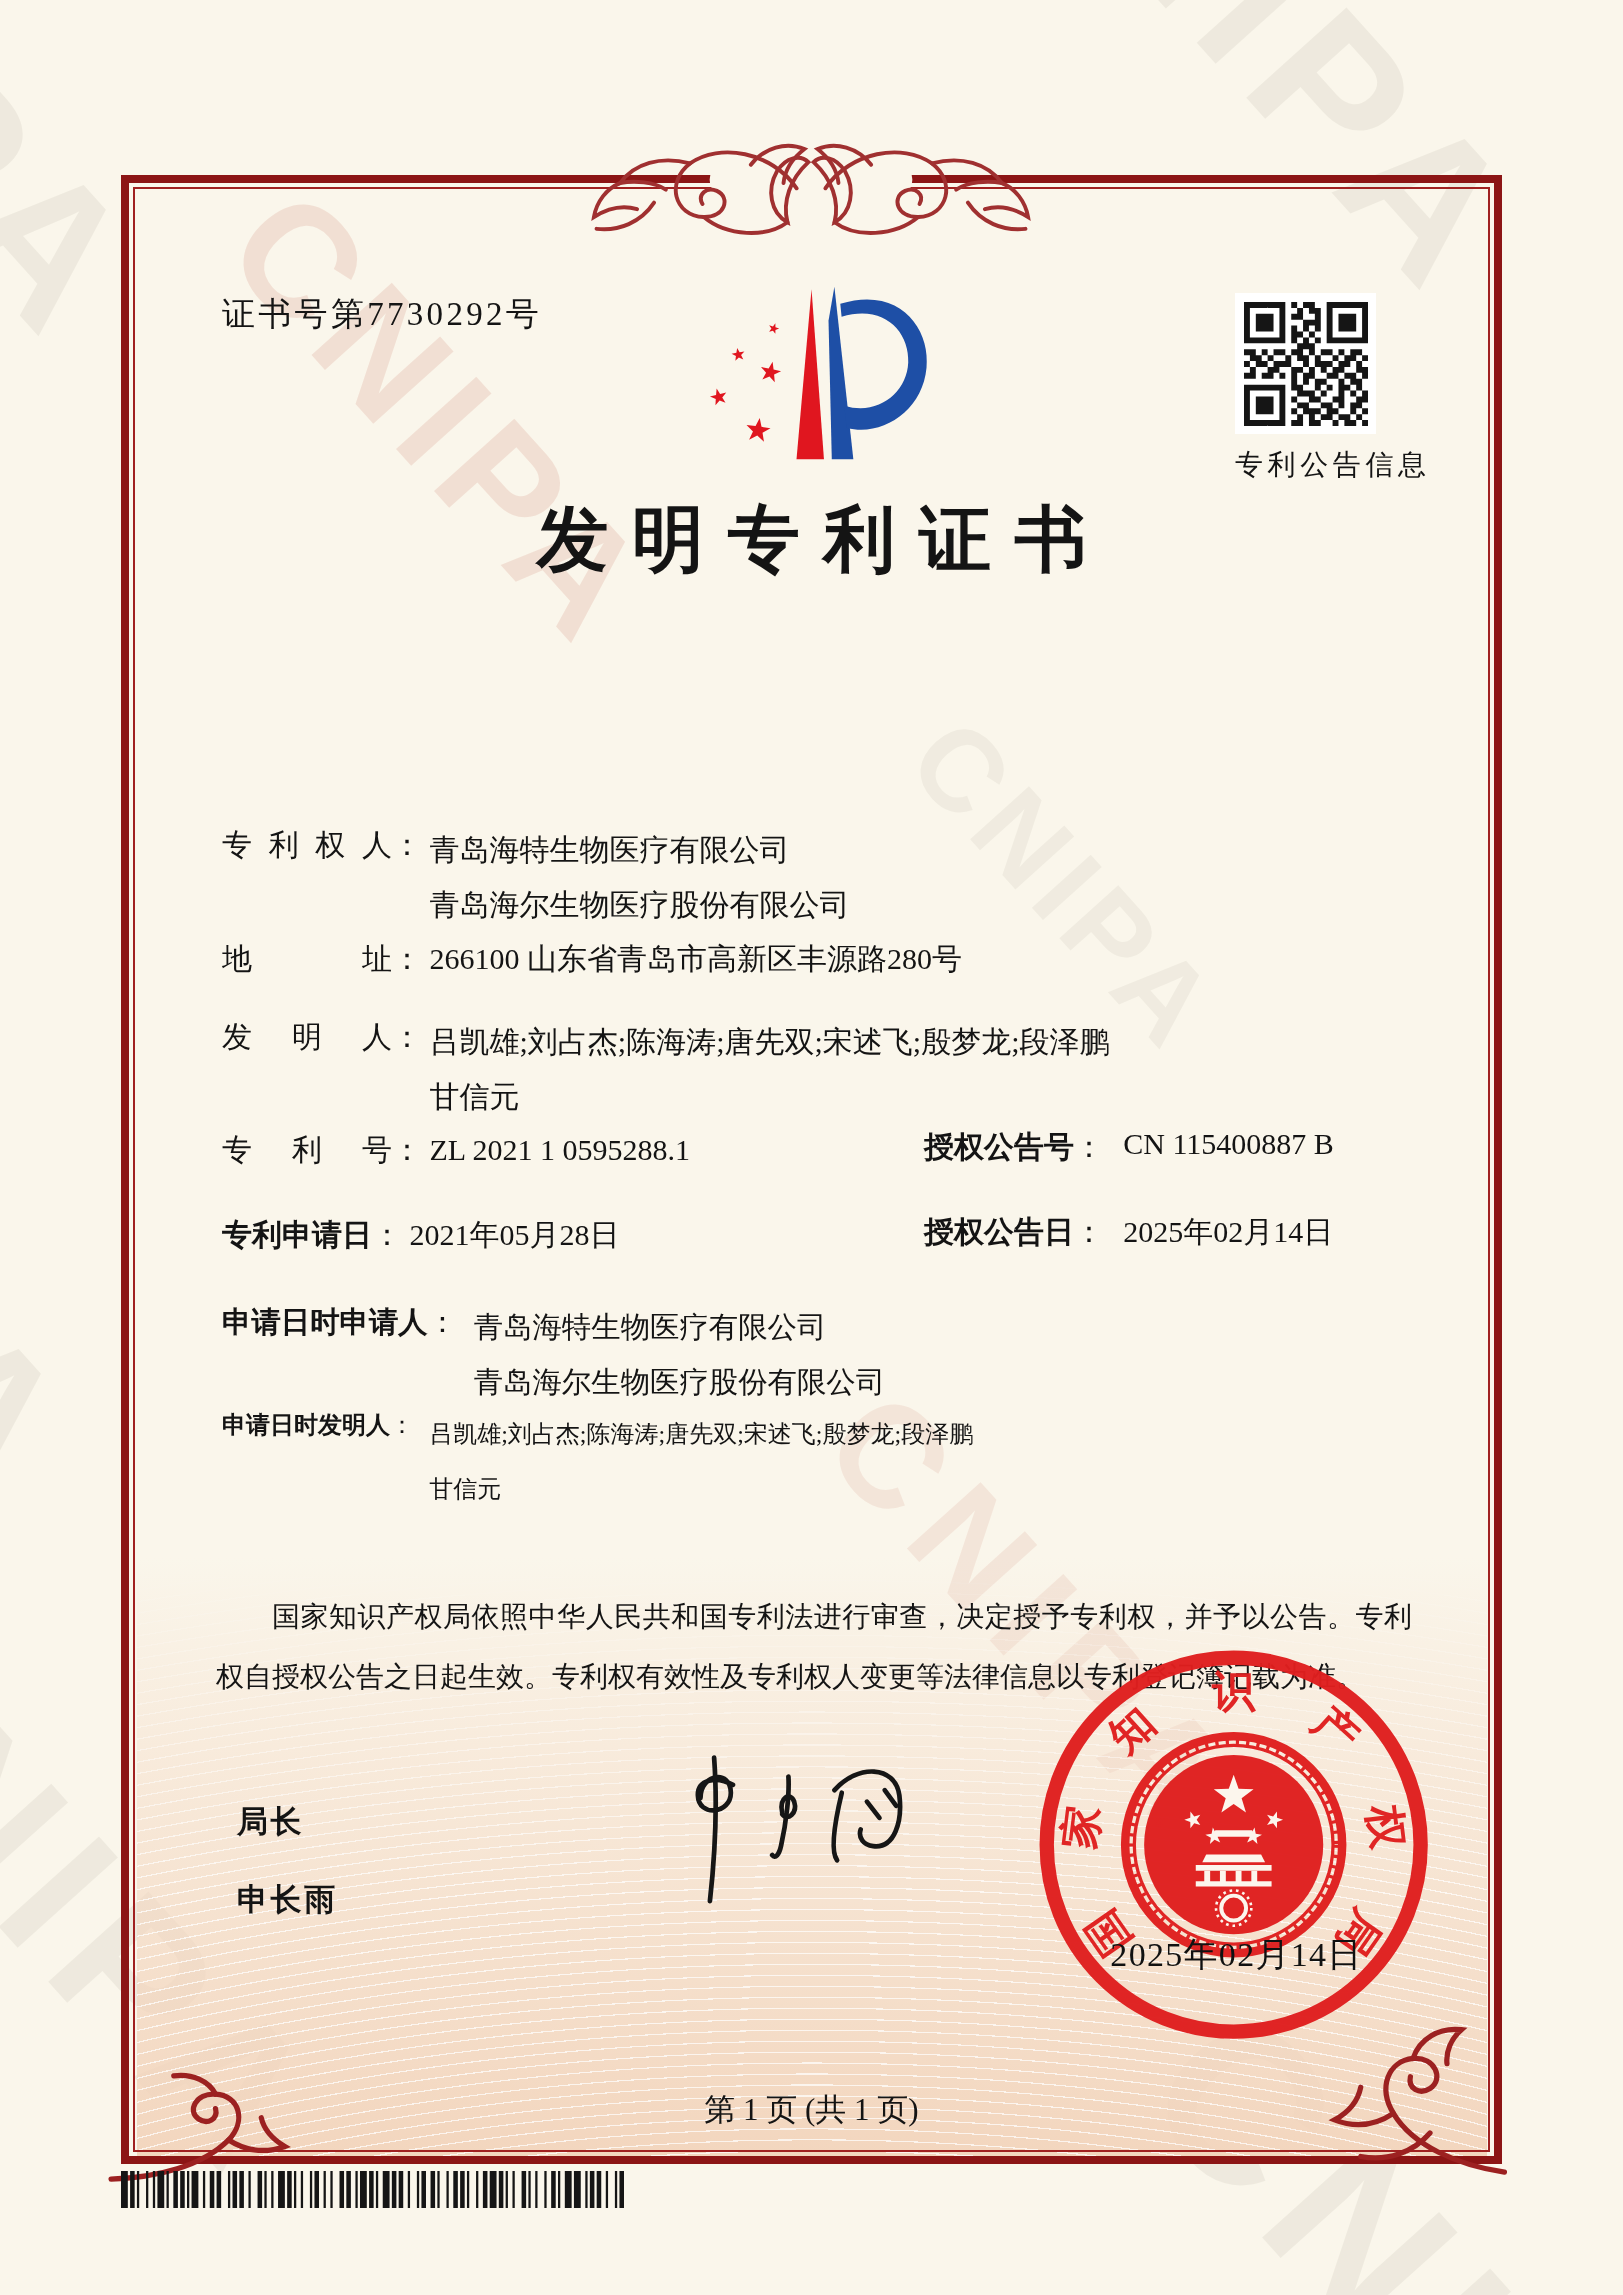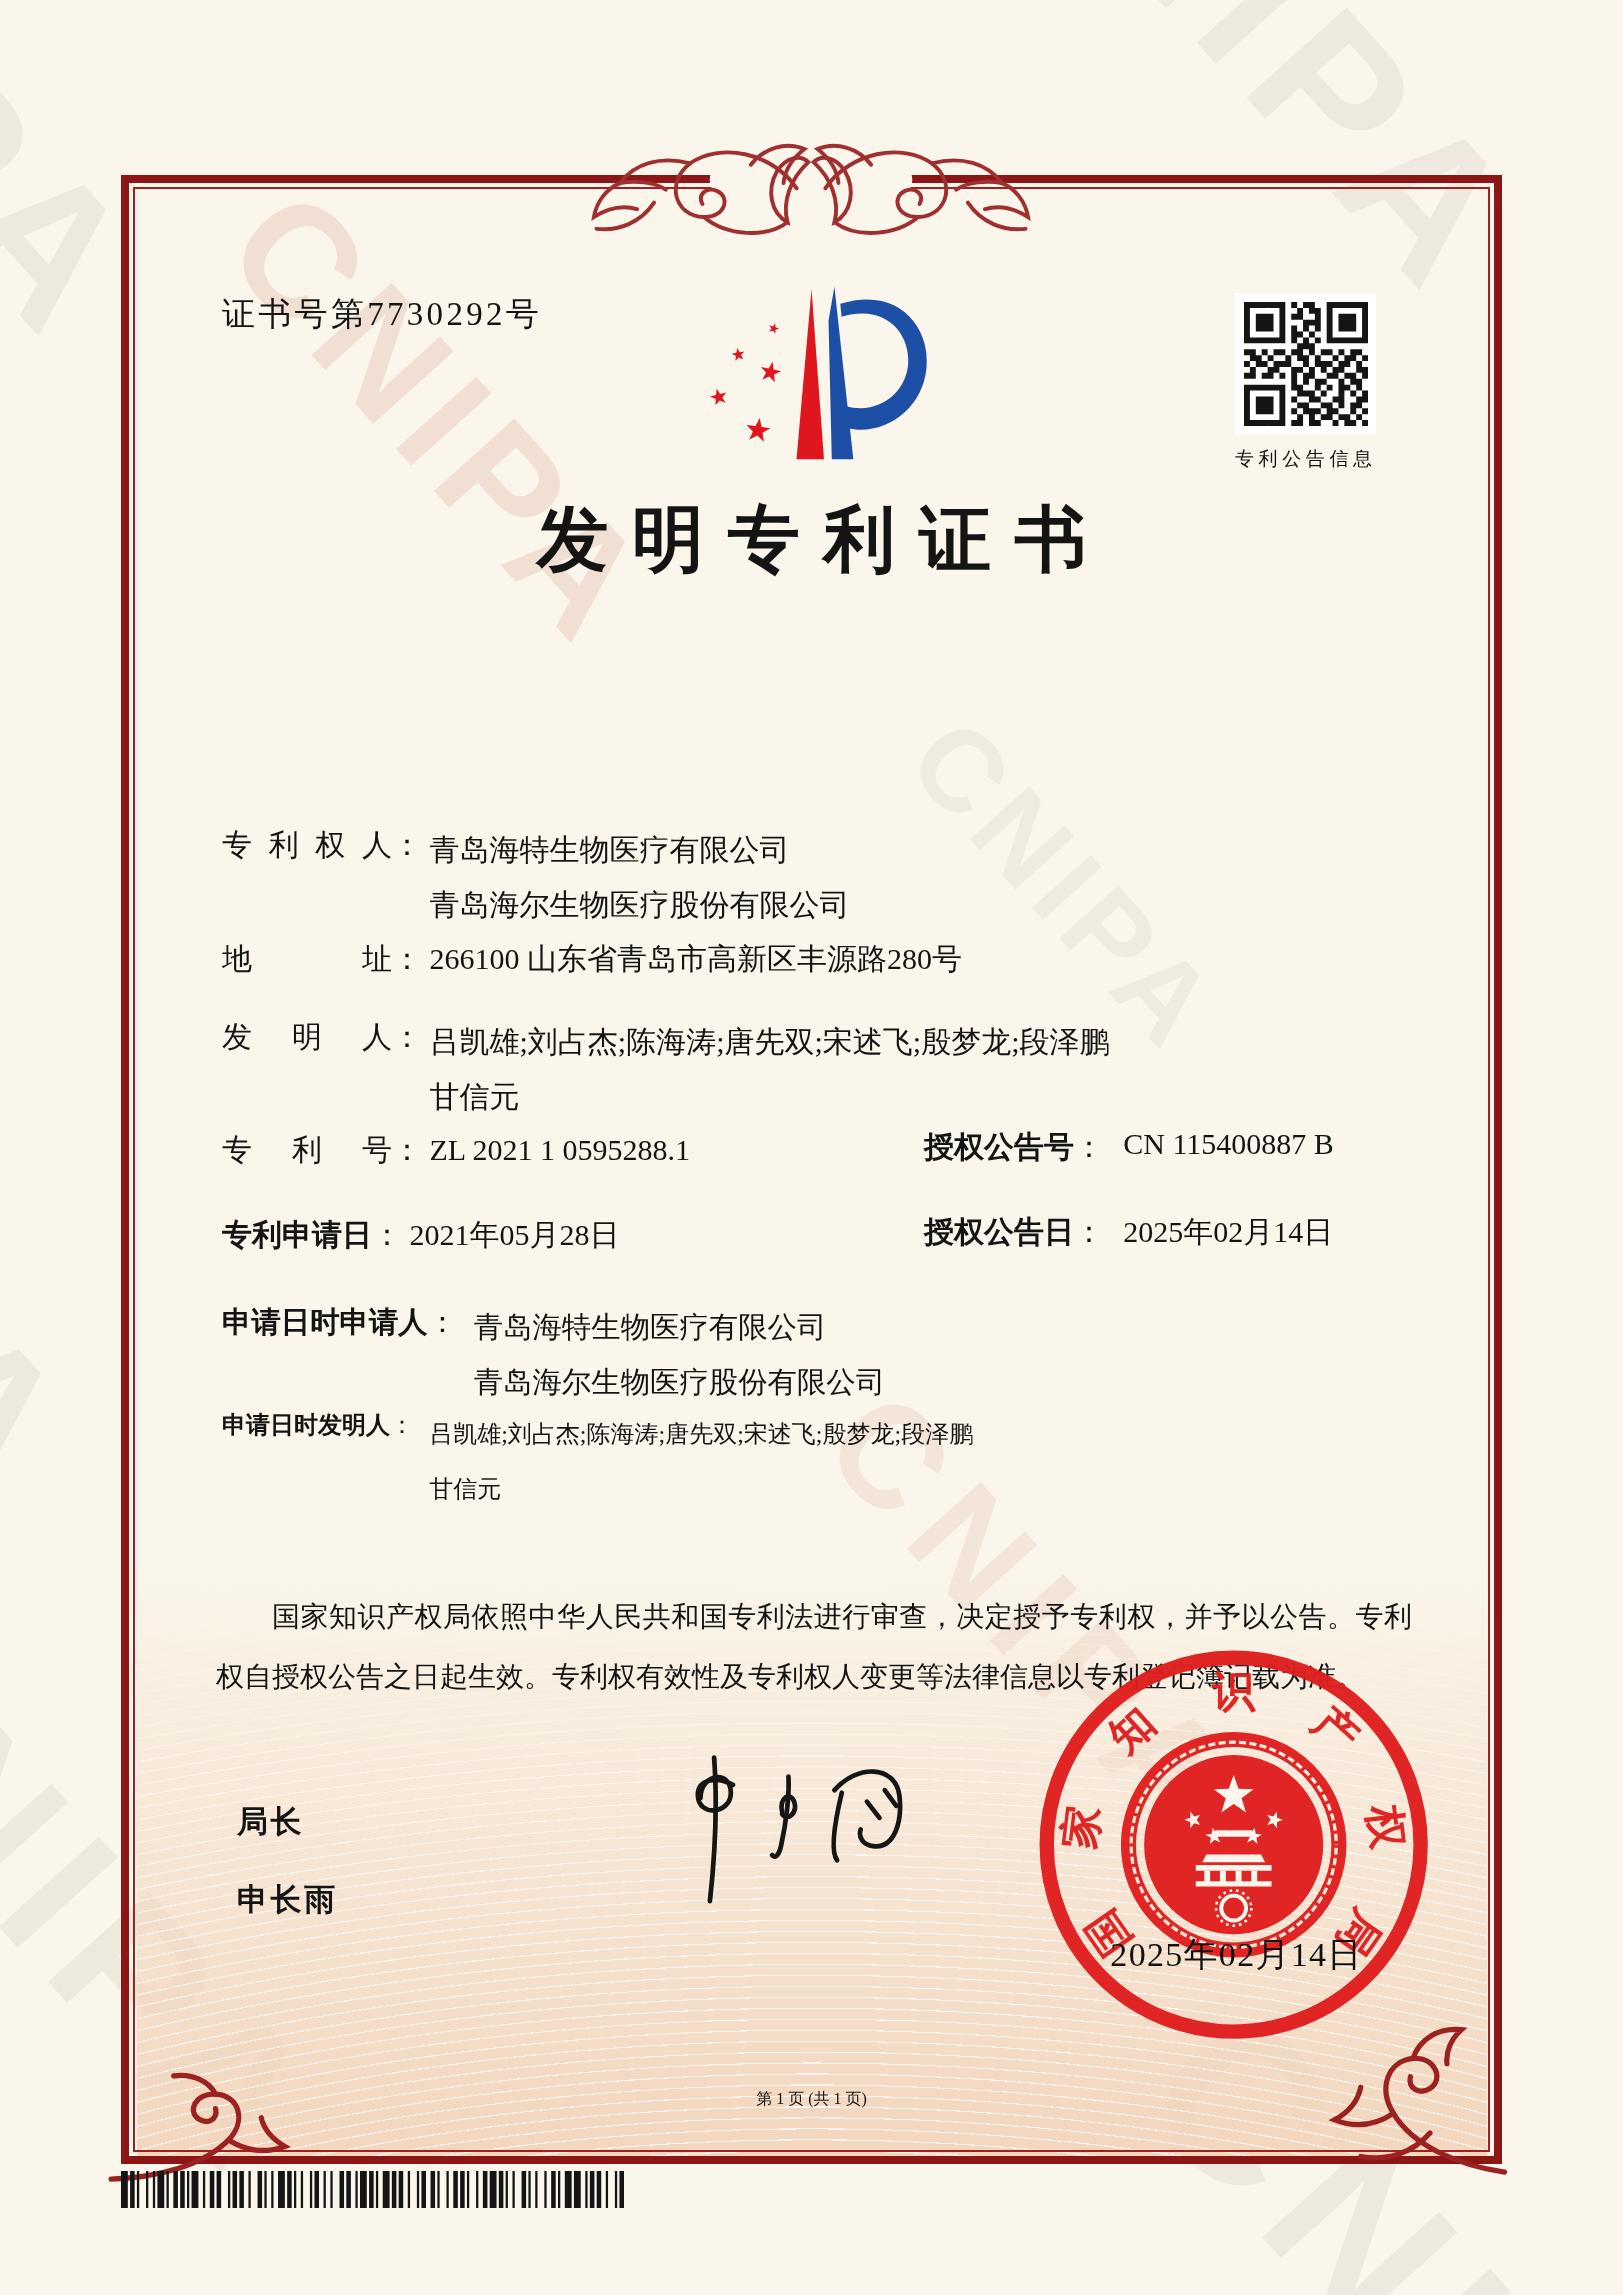--- a/index.html
+++ b/index.html
@@ -24,37 +24,37 @@
   .frame-inner{position:absolute;inset:3.9px;border:2px solid #a02020;}
   .ornament{position:absolute;left:556px;top:124px;width:510px;height:141px;z-index:3;}
   .flourish{position:absolute;z-index:3;}
   
   .content{position:absolute;inset:0;z-index:4;}
   .certno{position:absolute;left:222px;top:292px;font-size:33px;letter-spacing:3.3px;}
   .title{position:absolute;left:0;right:0;top:492px;text-align:center;font-size:72px;
       font-weight:700;letter-spacing:23.6px;text-indent:23.6px;}
   .qrbox{position:absolute;left:1235px;top:293px;width:143px;}
   .qrwhite{background:#fff;padding:8.5px;width:124px;height:124px;}
-  .qrcap{margin-top:11.8px;text-align:left;font-size:19px;letter-spacing:4.6px;white-space:nowrap;}
+  .qrcap{margin-top:11.8px;text-align:left;font-size:28px;letter-spacing:4.6px;white-space:nowrap;}
   .row{position:absolute;left:222px;font-size:30px;line-height:1.5;white-space:nowrap;}
   .jlbl{display:inline-block;width:170px;text-align:justify;text-align-last:justify;vertical-align:top;}
   .clbl{display:inline-block;vertical-align:top;font-weight:bold;}
   .colon{display:inline-block;vertical-align:top;}
   .val{display:inline-block;vertical-align:top;}
   .val .l{line-height:55px;}
   .rrow{position:absolute;left:924px;font-size:30px;white-space:nowrap;}
   .legal{position:absolute;left:216px;right:211px;top:1559px;font-size:28px;line-height:60px;
       text-align:justify;text-indent:2em;z-index:4;}
   .officer{position:absolute;left:237px;z-index:4;font-family:"Liberation Sans","DejaVu Sans",sans-serif;
       font-weight:700;font-size:31px;letter-spacing:2.6px;}
   .sig{position:absolute;left:622px;top:1721px;width:314px;height:222px;z-index:4;}
   .seal{position:absolute;left:1033px;top:1644px;width:402px;height:402px;z-index:5;}
   .sealdate{position:absolute;left:1099px;top:1932px;width:275px;text-align:center;
       font-size:34px;letter-spacing:1.3px;z-index:6;color:#111;}
-  .pageno{position:absolute;left:0;right:0;top:2089px;text-align:center;font-size:16px;z-index:4;}
+  .pageno{position:absolute;left:0;right:0;top:2089px;text-align:center;font-size:31px;z-index:4;}
   .barcode{position:absolute;left:121px;top:2171px;z-index:4;}
 </style>
 </head>
 <body>
 
 <div class="wm" style="left:-275px;top:-281px;">CNIPA</div>
 <div class="wm" style="left:1106px;top:-327px;">CNIPA</div>
 <div class="wm pink" style="left:327px;top:157px;font-size:157px;letter-spacing:13px;">CNIPA</div>
 <div class="wm" style="left:982px;top:694px;font-size:115px;letter-spacing:9.2px;opacity:.10;">CNIPA</div>
 <div class="wm" style="left:-340px;top:883px;">CNIPA</div>

